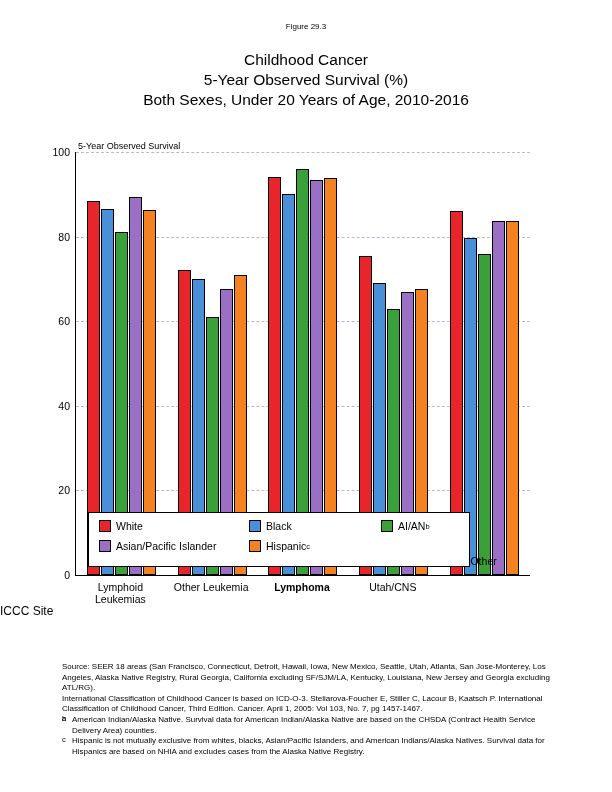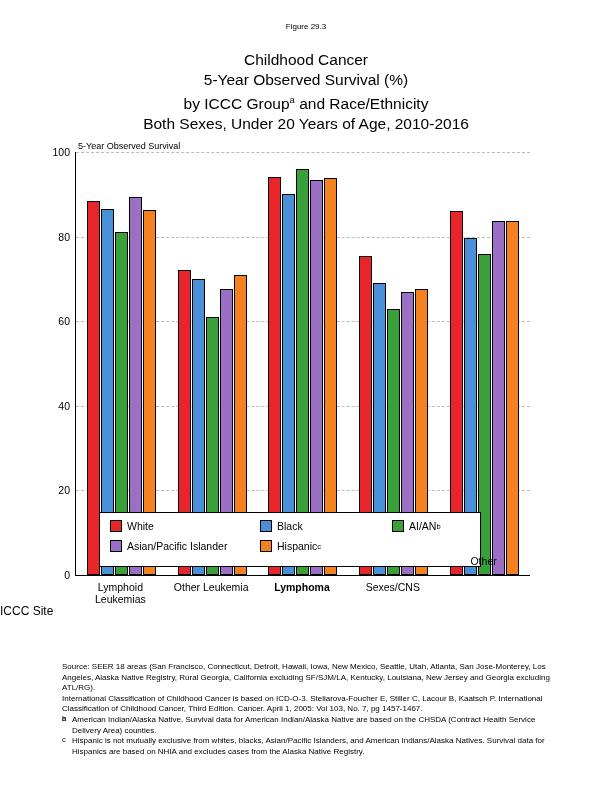--- a/index.html
+++ b/index.html
@@ -97,21 +97,21 @@
     position: absolute;
     top: 604px;
     left: 0;
     width: 612px;
     text-align: left;
     font-size: 12px;
   }
   
   #legend {
     position: absolute;
-    left: 99px;
+    left: 88px;
     top: 512px;
     width: 382px;
     height: 55px;
     border: 1px solid #000;
     background: #ffffff;
     box-sizing: border-box;
     padding: 7px 10px;
   }
   .legend-row {
     display: flex;
@@ -160,23 +160,20 @@
   }
 </style>
 </head>
 <body>
 
 <div class="figure-number">Figure 29.3</div>
 
 <div class="title-block">
   <div>Childhood Cancer</div>
   <div>5-Year Observed Survival (%)</div>
-  <div>
-    <span>by ICCC Group</span><sup>a</sup><span> and Race/Ethnicity</span>
-  </div>
   <div>Both Sexes, Under 20 Years of Age, 2010-2016</div>
 </div>
 
 <div class="axis-note">5-Year Observed Survival</div>
 
 <div id="y-axis-labels">
     <div class="ytick-label" style="top: 423px;">0</div>
     <div class="ytick-label" style="top: 338.4px;">20</div>
     <div class="ytick-label" style="top: 253.8px;">40</div>
     <div class="ytick-label" style="top: 169.2px;">60</div>
@@ -278,17 +275,17 @@
     <div>Lymphoid</div>
     <div>Leukemias</div>
   </div>
 <div class="group-label" style="left: 155.8px; width: 110.8px; top: 581px;">
     <div>Other Leukemia</div>
   </div>
 <div class="group-label" style="left: 246.6px; width: 110.8px; top: 581px; font-weight: bold;">
     <div>Lymphoma</div>
   </div>
 <div class="group-label" style="left: 337.4px; width: 110.8px; top: 581px;">
-    <div>Sexes/CNS</div>
+    <div>Utah/CNS</div>
   </div>
 <div class="group-label" style="left: 428.2px; width: 110.8px; top: 555px;">
     <div>Other</div>
   </div>
 
 </body></html>

